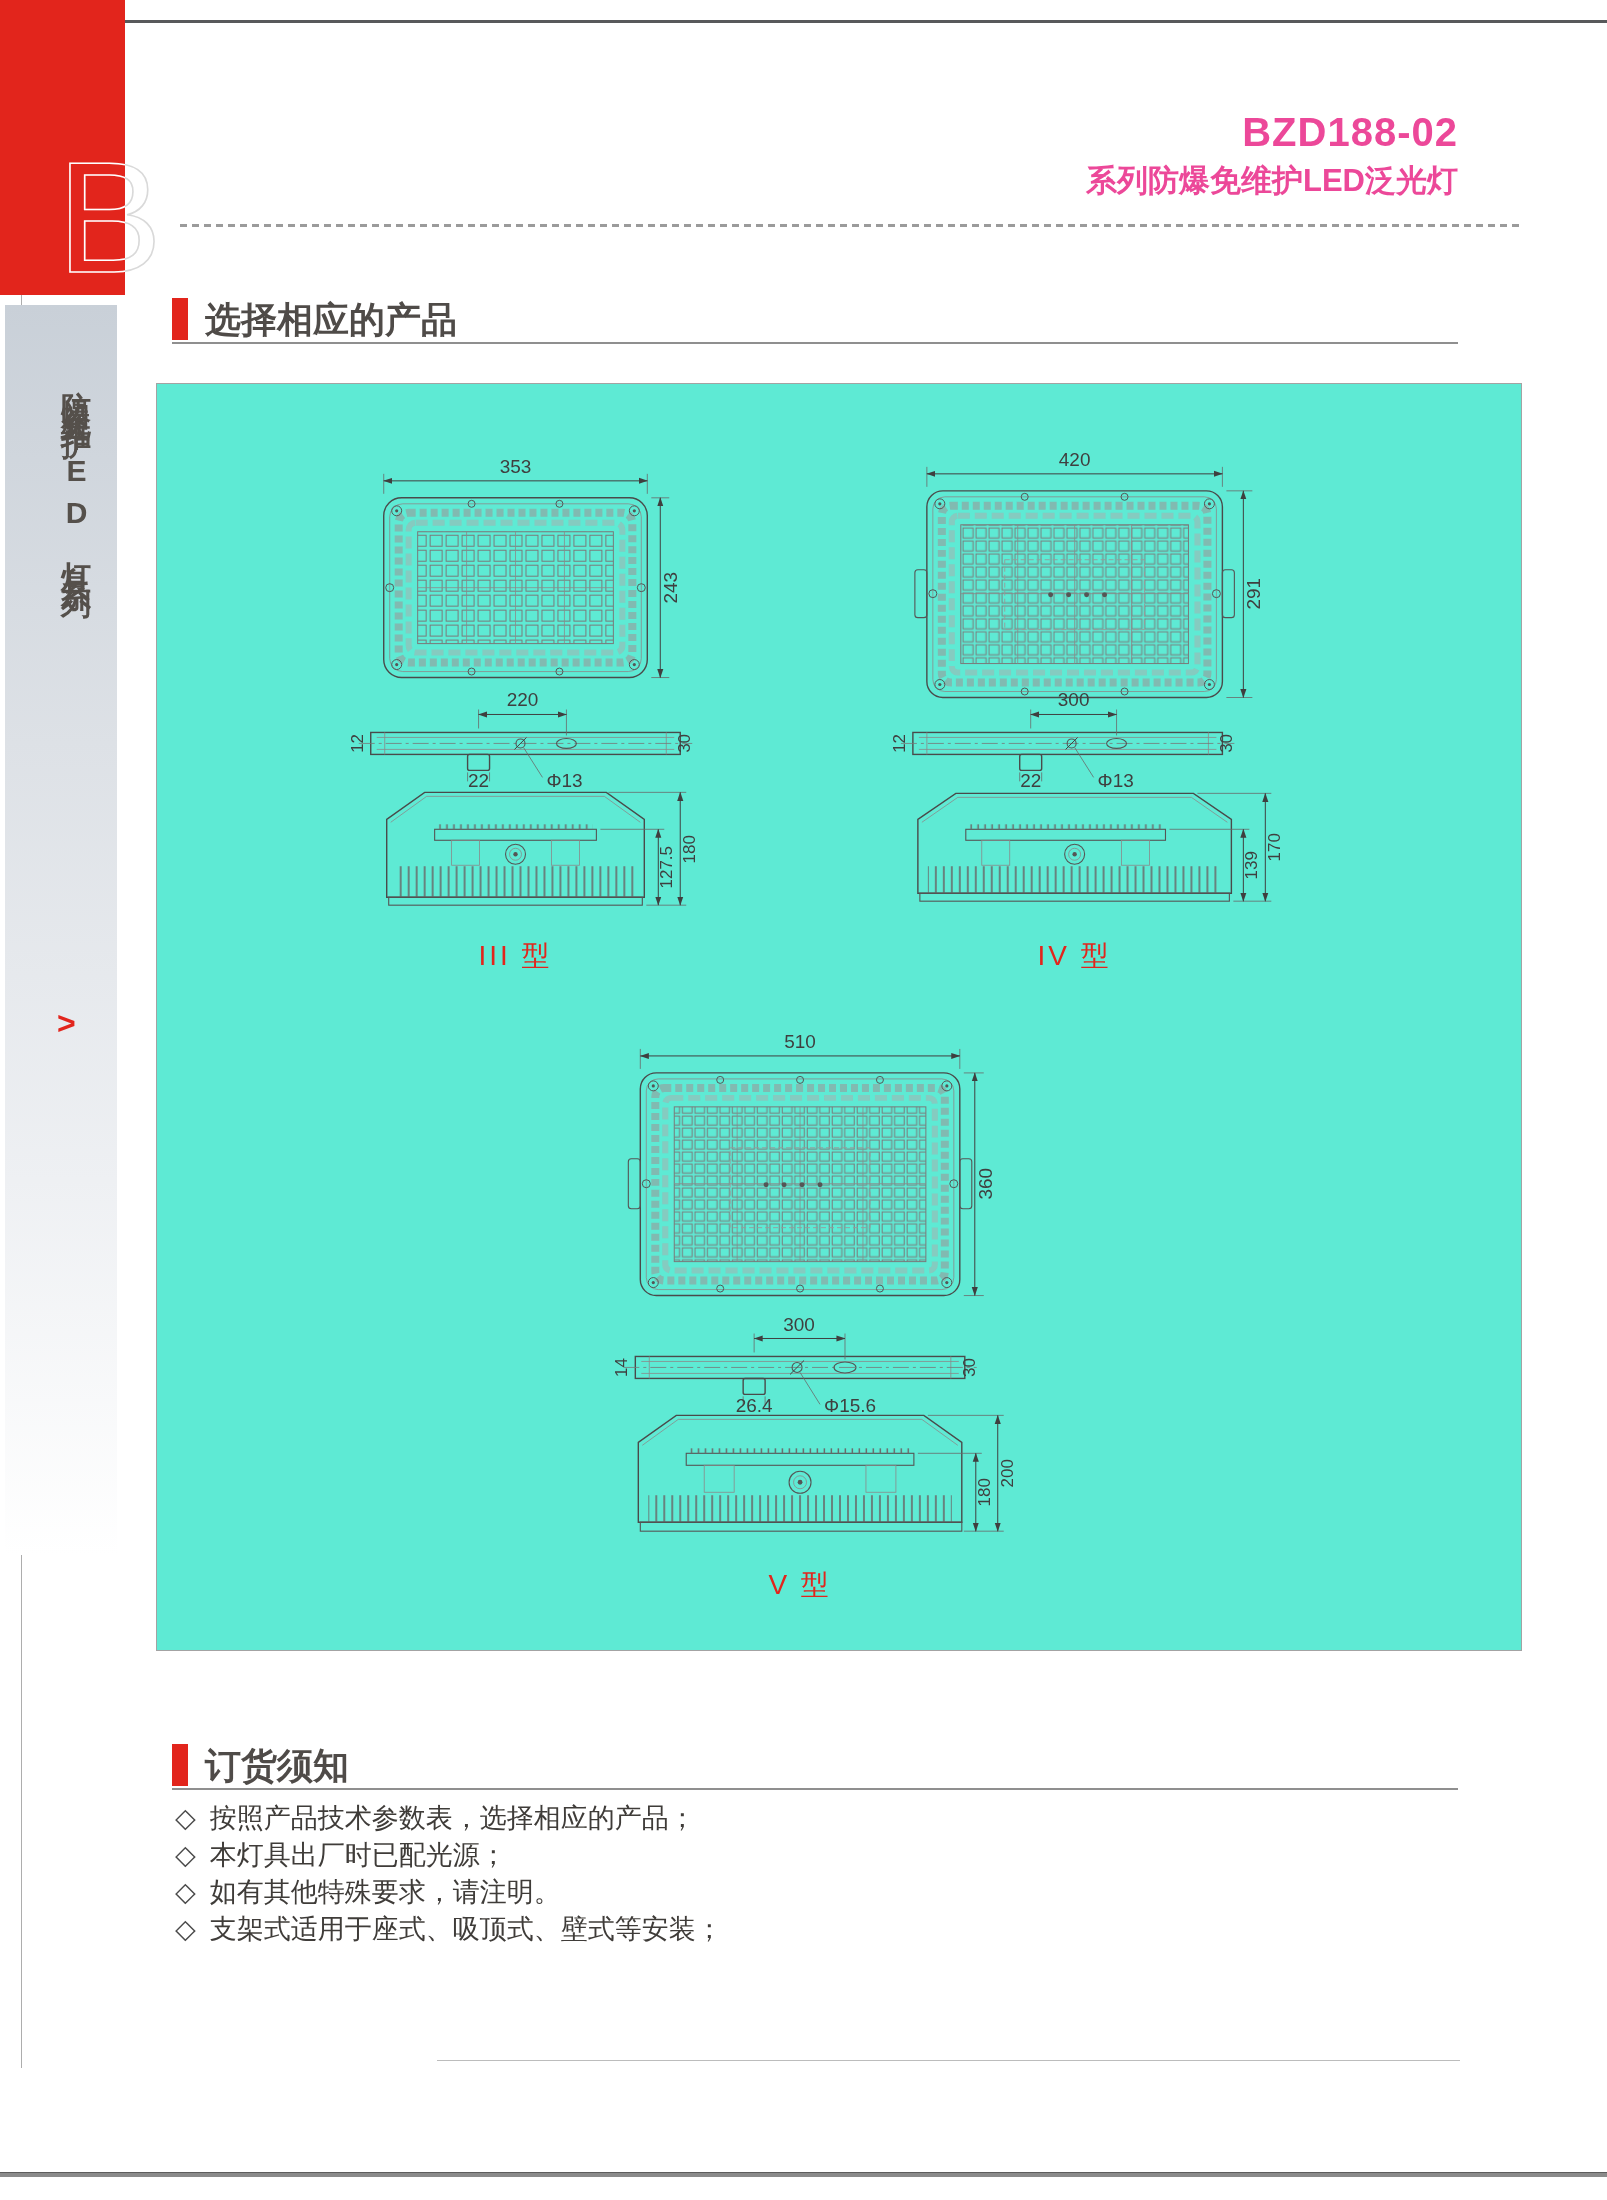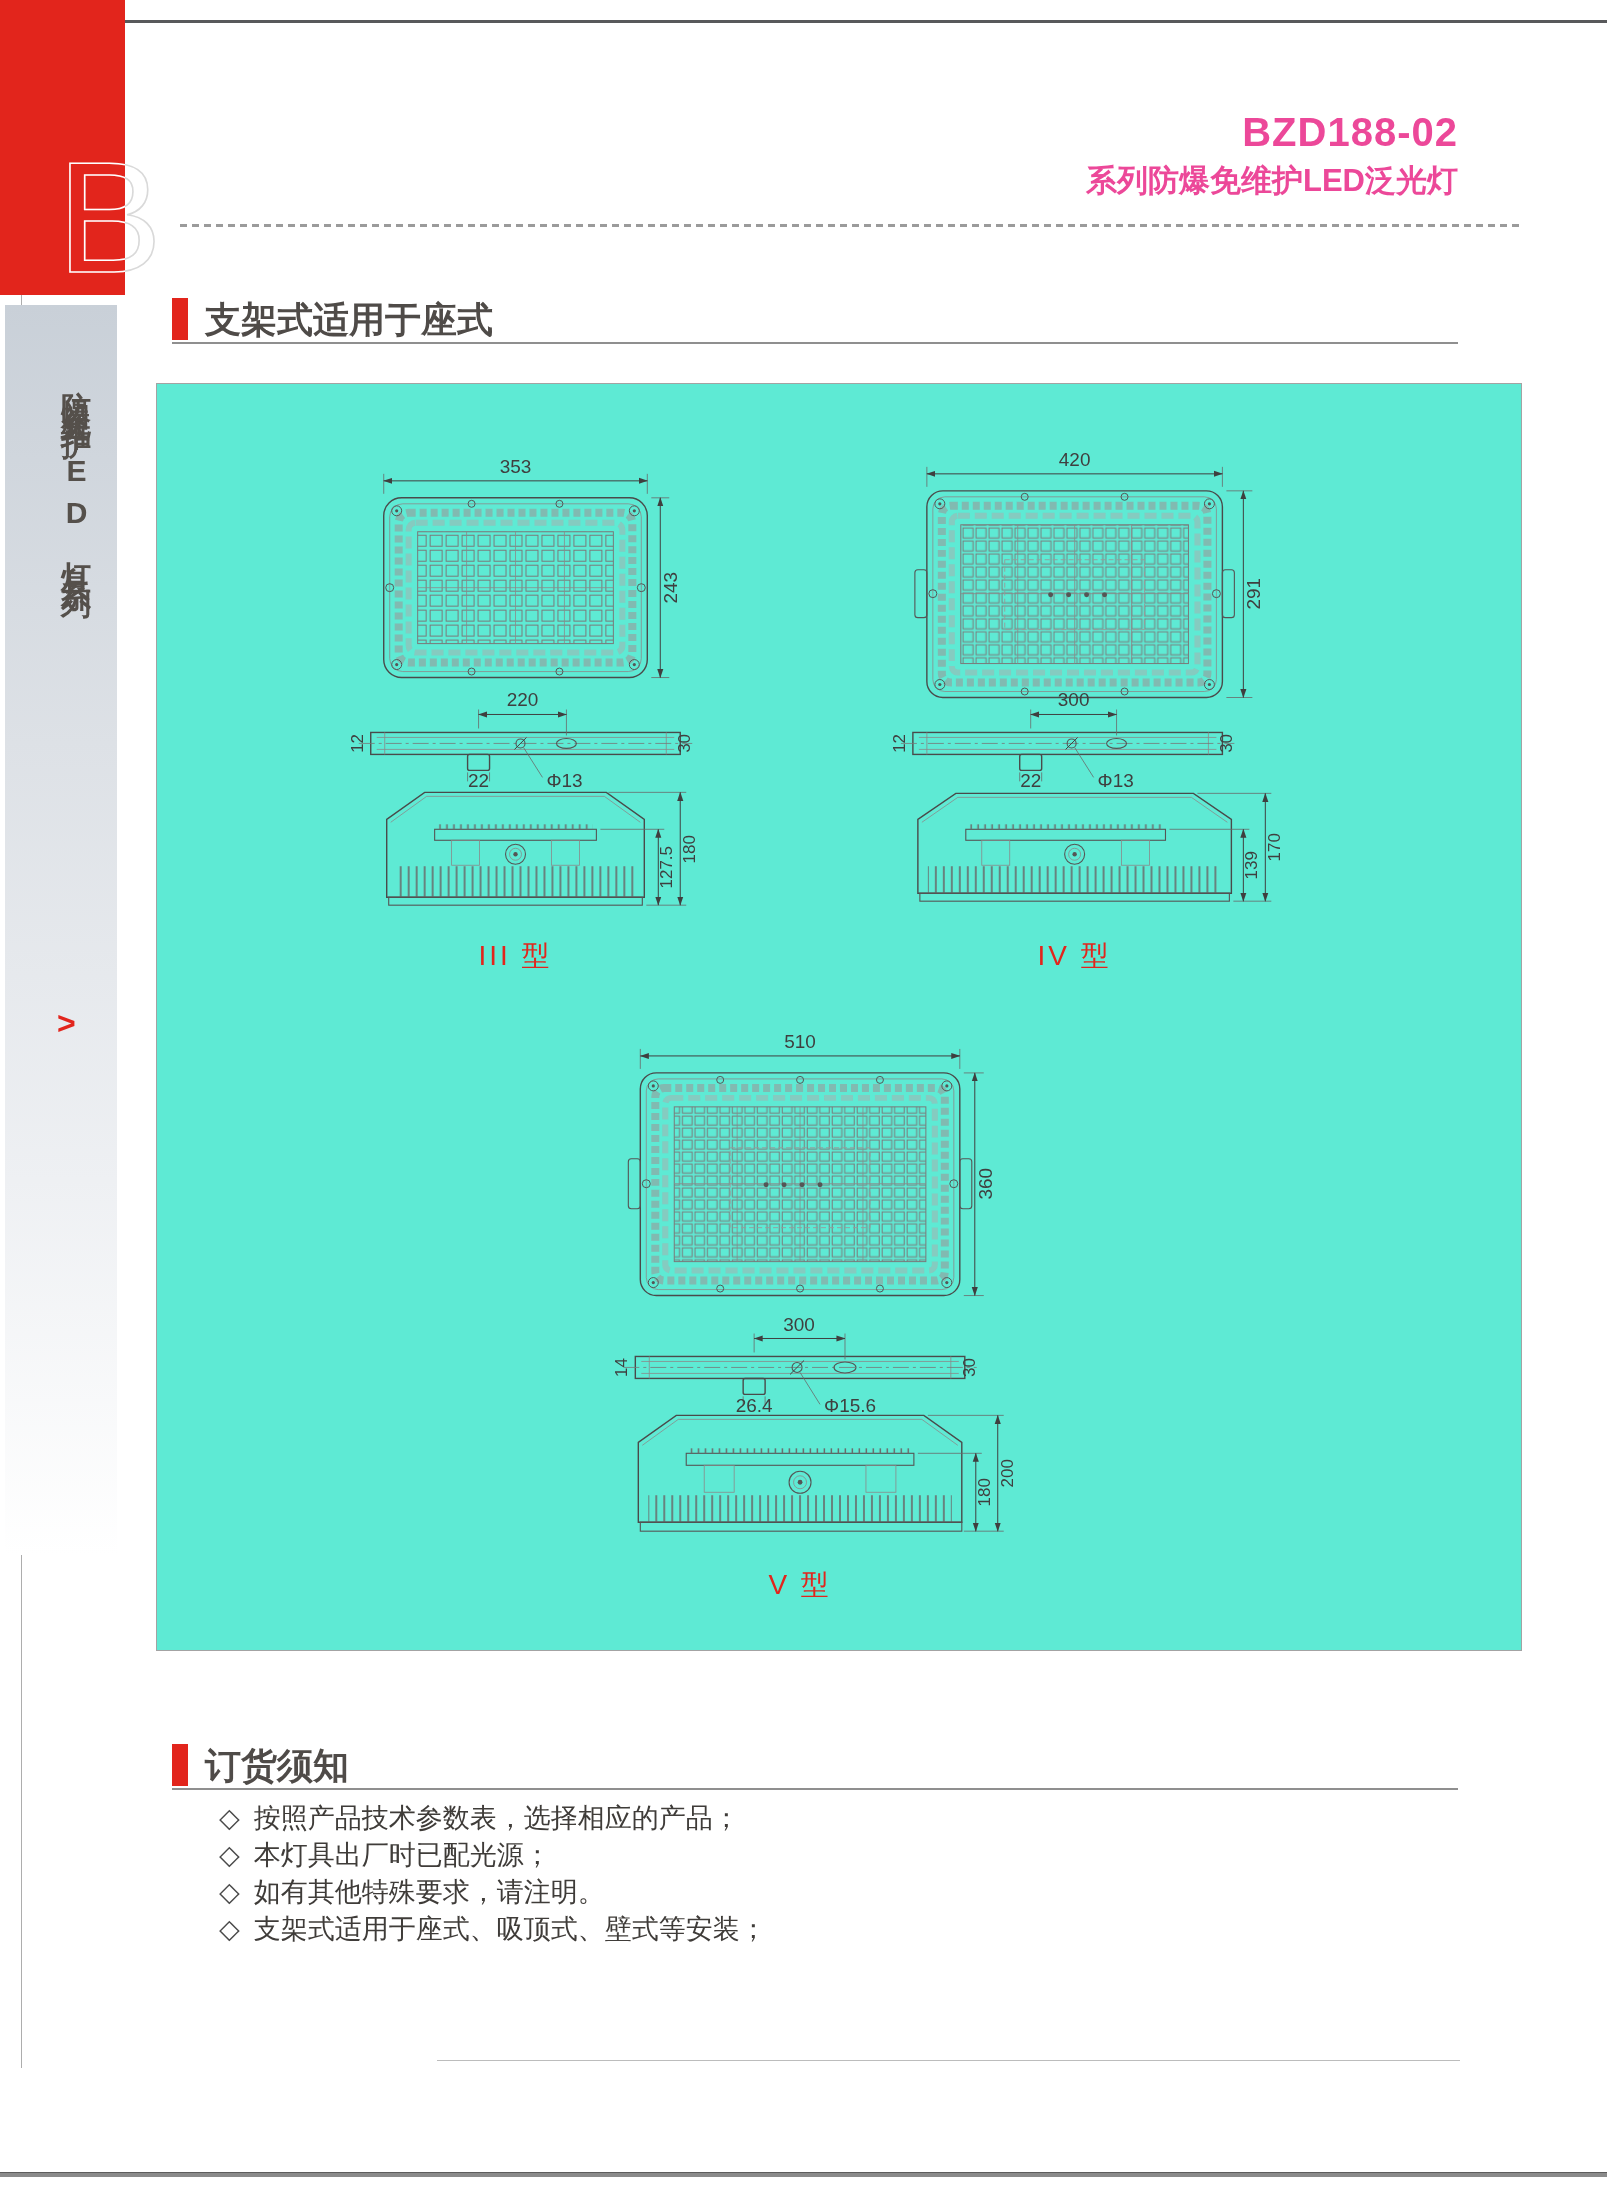--- a/index.html
+++ b/index.html
@@ -42,21 +42,21 @@
   .ring2{fill:none;stroke:#ababab;stroke-width:6;stroke-dasharray:12 5;opacity:.5;}
   .scr{fill:none;stroke:#555;stroke-width:1;}
   .dot{fill:#555;stroke:none;}
   .dim{stroke:#3f3f3f;stroke-width:1;fill:none;}
   .ext{stroke:#6a6a6a;stroke-width:.8;fill:none;}
   .cl{stroke:#777;stroke-width:.8;fill:none;stroke-dasharray:16 4 3 4;}
   text.dimtxt{font-family:"Liberation Sans",sans-serif;font-size:19px;fill:#3f3f3f;}
   text.dimtxt2{font-family:"Liberation Sans",sans-serif;font-size:17px;fill:#3f3f3f;}
   text.typ{font-family:"Liberation Sans",sans-serif;font-size:28px;fill:#e2251c;letter-spacing:3px;}
   
-  .notes{position:absolute;left:175px;top:1800px;font-size:27px;color:#3f3c39;margin-left:44px;}
+  .notes{position:absolute;left:175px;top:1800px;font-size:27px;color:#3f3c39;}
   .note-row{height:37px;line-height:37px;white-space:nowrap;}
   .note-row .b{margin-right:14px;color:#4a4a4a;}
   
   .foot-line{position:absolute;left:437px;top:2060px;width:1023px;height:1px;background:#bcbcbc;}
   .foot-bar{position:absolute;left:0;top:2172px;width:1607px;height:4px;background:#8a8a8a;border-top:1px solid #5d5d5d;}
 </style>
 </head>
 <body>
 
 <div class="logo-block">
@@ -81,21 +81,21 @@
 <div class="dash-divider"></div>
 
 <div class="side-rail"></div>
 <div class="sidebar">
   <div class="sidebar-text">防爆免维护LED灯具系列</div>
   <div class="sidebar-arrow">&gt;</div>
 </div>
 
 <div class="sec" id="sec-dim">
   <div class="bar"></div>
-  <div class="ttl">支架式适用于座式</div>
+  <div class="ttl">选择相应的产品</div>
   <div class="rule"></div>
 </div>
 
 <div class="draw-box">
 <svg width="1362" height="1264" viewBox="0 0 1364 1266">
   <defs>
     <marker id="ah" viewBox="0 0 10 10" refX="9.5" refY="5" markerWidth="9" markerHeight="9" orient="auto-start-reverse">
       <path d="M0,1.6 L10,5 L0,8.4 Z" fill="#3f3f3f"></path>
     </marker>
     <pattern id="g18" width="16" height="15" patternUnits="userSpaceOnUse">

